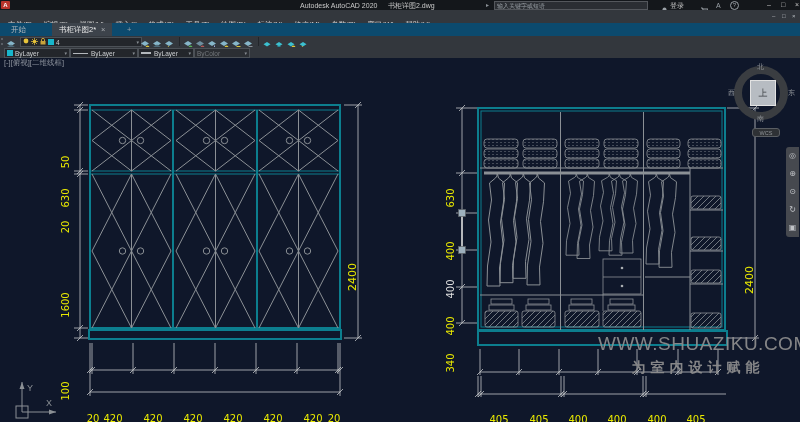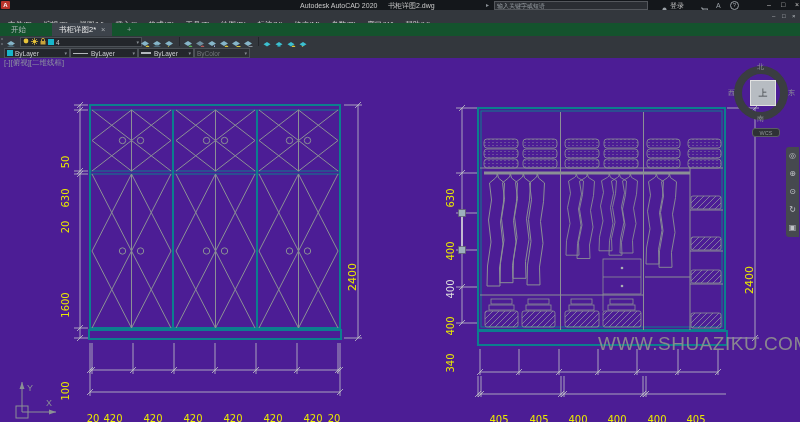--- a/index.html
+++ b/index.html
@@ -1,24 +1,24 @@
 <!DOCTYPE html>
 <html><head>
 <meta charset="utf-8">
 <style>
   html,body{margin:0;padding:0;width:800px;height:422px;overflow:hidden;background:#000;
     font-family:"Liberation Sans","DejaVu Sans",sans-serif;}
   .abs{position:absolute;}
   
   .titlebar{position:absolute;left:0;top:0;width:800px;height:10px;background:#14171b;color:#c8c8c8;}
   .menubar{position:absolute;left:0;top:10px;width:800px;height:13px;background:#33373d;border-bottom:1px solid #24272b;}
-  .tabsbar{position:absolute;left:0;top:23px;width:800px;height:24px;background:#14532d;}
+  .tabsbar{position:absolute;left:0;top:23px;width:800px;height:24px;background:#0c4a6e;}
   .tb1{position:absolute;left:0;top:36px;width:800px;height:11px;background:#33373d;border-bottom:1px solid #26292e;}
   .tb2{position:absolute;left:0;top:47px;width:800px;height:11px;background:#33373d;border-bottom:1px solid #1c1e22;}
-  .canvas{position:absolute;left:0;top:58px;width:800px;height:364px;background:#4c1d95;}
+  .canvas{position:absolute;left:0;top:58px;width:800px;height:364px;background:#0f172a;}
   .t6{font-size:6px;line-height:1;} .t7{font-size:7px;line-height:1;}
   .grey{color:#b9bdc2;}
   .menu-item{display:inline-block;font-size:7.5px;color:#d2d2d2;margin-right:11px;}
   .qa-ico{display:inline-block;font-size:6px;color:#9aa0a6;margin-right:4px;}
   .winbtn{display:inline-block;font-size:7px;color:#c4c4c4;margin-left:7px;}
   .tab{position:absolute;top:0;height:13px;display:flex;align-items:center;padding:0 7px;font-size:7.5px;color:#b4b8bc;}
   .tab.active{background:#3d434b;color:#ececec;}
   .dd{position:absolute;top:1px;height:8px;background:#23262b;border:1px solid #4c5157;display:flex;align-items:center;padding:0 2px;font-size:6.5px;color:#cdd0d3;}
   .dd .car{margin-left:auto;color:#8a8f95;font-size:5px;}
   .swatch{display:inline-block;width:6px;height:6px;background:#18b6cc;margin-right:2px;}
@@ -400,14 +400,15 @@
   <div class="navbar">
     <span>◎</span>
     <span>⊕</span>
     <span>⊙</span>
     <span>↻</span>
     <span>▣</span>
   </div>
 
   <div class="watermark">
     <div class="wm-site">WWW.SHUAZIKU.COM</div>
+    <div class="wm-slogan">为室内设计赋能</div>
   </div>
 </div>
 
 </body></html>

